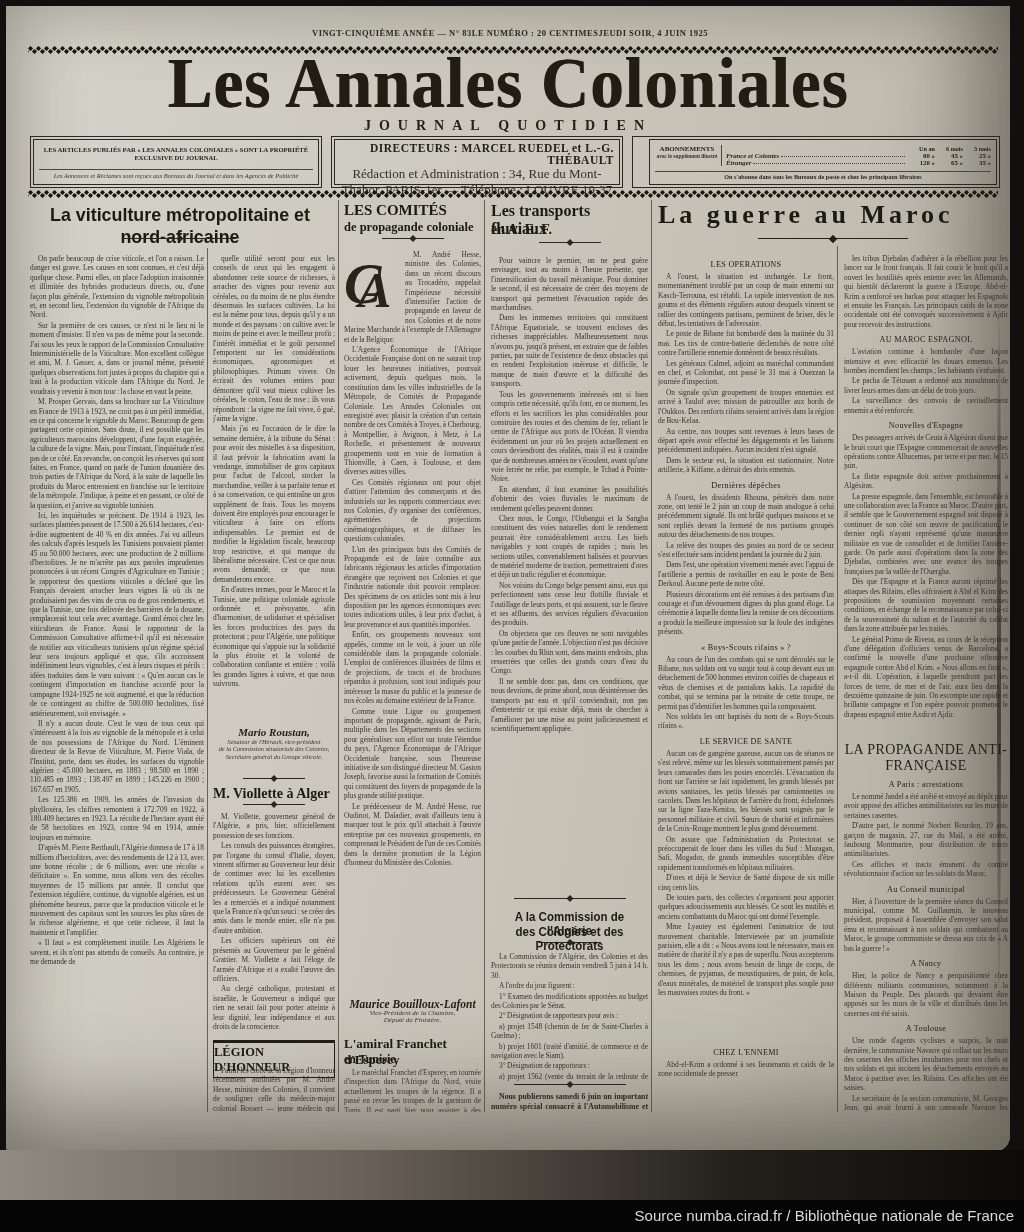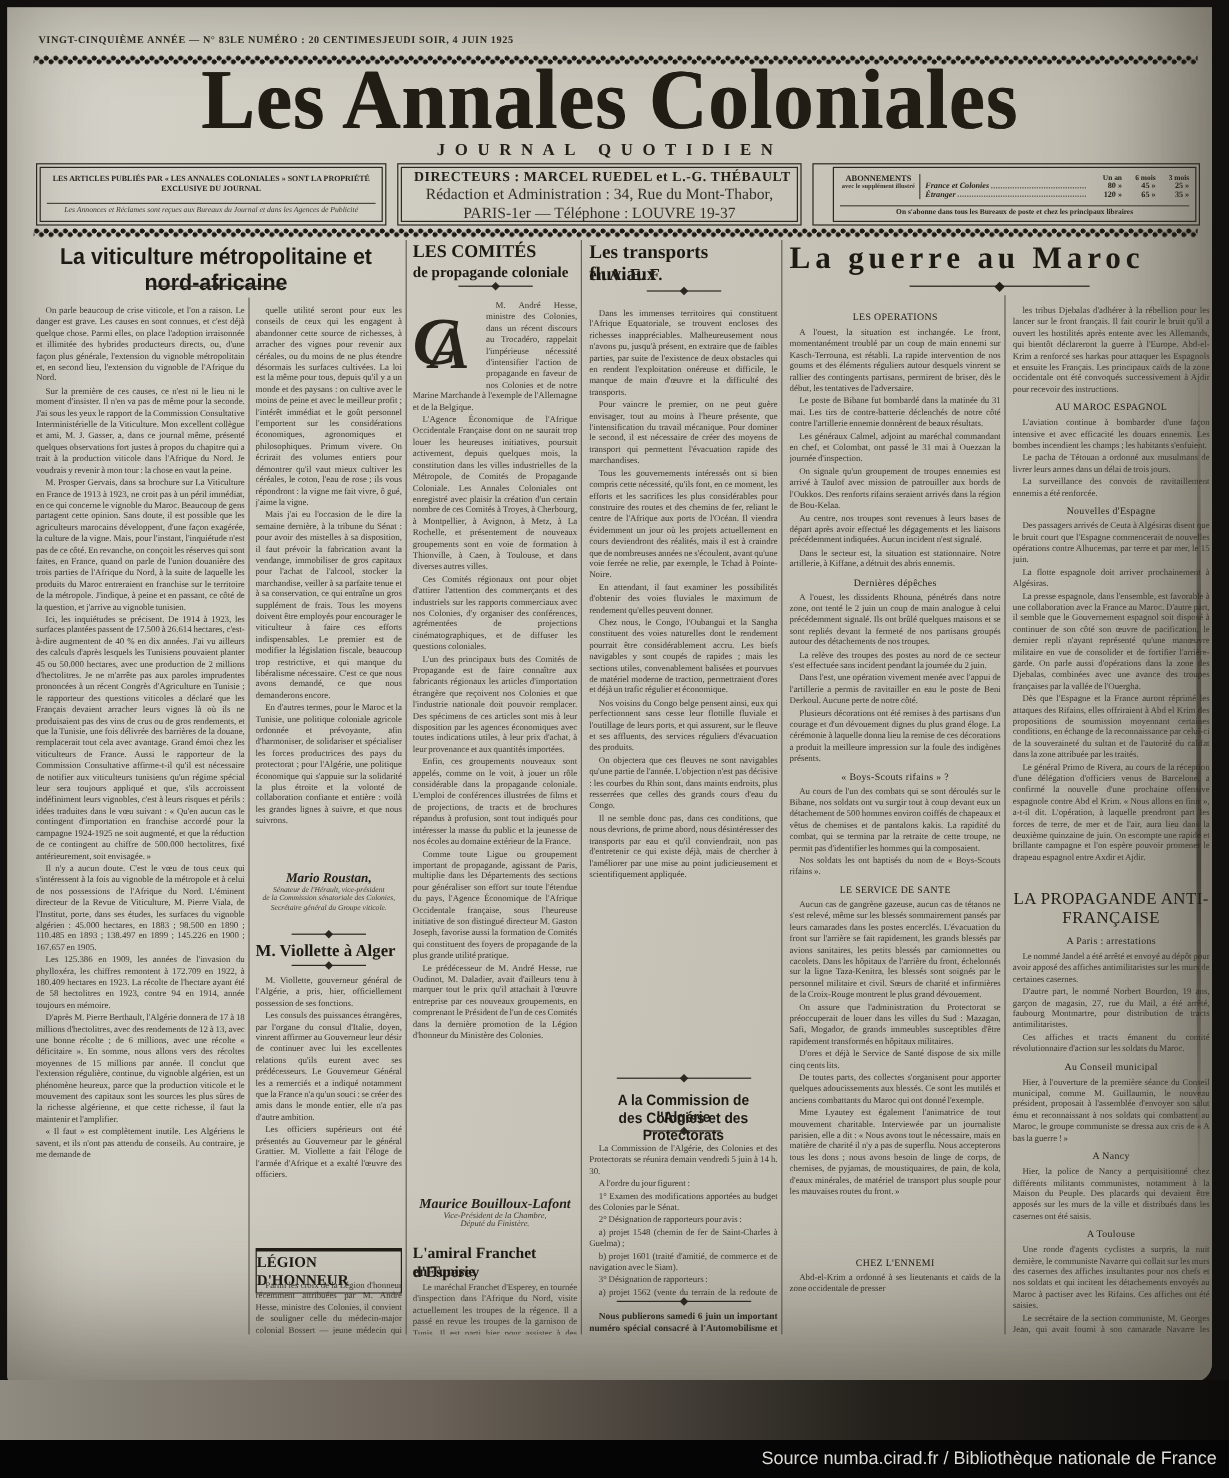--- a/index.html
+++ b/index.html
@@ -11,41 +11,41 @@
         border-radius:0 0 16px 5px;overflow:hidden;}
   .crease{position:absolute;right:9px;top:290px;width:4px;height:710px;
         background:linear-gradient(180deg,transparent,rgba(28,24,18,.45) 30%,rgba(28,24,18,.62) 60%,transparent);
         border-radius:50%;}
   .shadowband{position:absolute;left:0;top:1150px;width:1024px;height:50px;
         background:linear-gradient(90deg,#8f8b81 0%,#6a6258 35%,#23201b 72%,#0c0b0a 100%);}
   .creditbar{position:absolute;left:0;top:1200px;width:1024px;height:32px;background:#050505;
         color:#dcdad5;font-family:"Liberation Sans",sans-serif;font-size:15px;text-align:right;
         box-sizing:border-box;padding:7px 10px 0 0;}
   
-  .topline{position:absolute;top:22px;left:26px;right:22px;display:flex;justify-content:flex-start;
+  .topline{position:absolute;top:22px;left:26px;right:22px;display:flex;justify-content:center;
         font-size:8.5px;font-weight:bold;letter-spacing:.5px;color:#2c2921;}
   .wavy{position:absolute;height:8px;
         background:
          radial-gradient(circle at 2.5px 2.5px,#1c1913 1.9px,transparent 2.3px) 0 0/8px 5px repeat-x,
          radial-gradient(circle at 2.5px 2.5px,#1c1913 1.9px,transparent 2.3px) 4px 2.5px/8px 5px repeat-x;}
   .wavy1{top:40px;left:22px;right:12px;}
   .wavy2{top:184px;left:22px;right:12px;}
   .masthead{position:absolute;top:44px;left:0;width:100%;text-align:center;
         font-size:67px;line-height:66px;font-weight:bold;color:#211d15;
         transform:scaleY(1.06);letter-spacing:1px;
         text-shadow:.7px 0 0 #211d15;}
   .subtitle{position:absolute;top:112px;left:0;width:100%;text-align:center;
         font-size:14px;font-weight:bold;letter-spacing:8px;color:#24201a;}
   .boxrow{position:absolute;top:130px;left:24px;right:10px;height:52px;display:flex;gap:9px;}
   .hbox{border:1.5px solid #2c2821;padding:2px;background:rgba(255,255,255,.04);box-sizing:border-box;}
   .hbox-in{border:1px solid #2c2821;height:100%;box-sizing:border-box;padding:2px 5px;
         display:flex;flex-direction:column;justify-content:space-around;}
   .bx-prop{width:292px;}
   .bx-dir{flex:1;}
-  .bx-sub{width:323px;padding-left:16px;}
+  .bx-sub{width:368px;padding-left:16px;}
   .prop1{font-size:6.6px;font-weight:bold;text-align:center;color:#2a261f;line-height:8px;}
   .prop2{font-size:6.4px;font-style:italic;text-align:center;color:#37332b;border-top:1px solid #4c473d;padding-top:2px;}
   .dir1{font-size:11.5px;font-weight:bold;text-align:right;letter-spacing:.5px;color:#24211a;}
   .dir2{font-size:13px;text-align:center;color:#33302a;}
   .sub-top{display:flex;gap:4px;align-items:stretch;}
   .sub-lab{width:64px;text-align:center;border-right:1px solid #4c473d;padding-right:2px;}
   .sub-lab .l1{font-size:7px;font-weight:bold;color:#26231c;}
   .sub-lab .l2{font-size:5.4px;font-weight:bold;color:#33302a;}
   .sub-table{flex:1;font-size:6.8px;color:#26231c;}
   .sub-hdr{display:flex;font-weight:bold;font-size:6.2px;}
@@ -184,20 +184,21 @@
       </div>
 
     <div class="abs h-serif" style="left:207px;top:586px;width:122px;font-size:14px">M. Viollette à Alger</div>
     <div class="abs" style="left:207px;top:604px;width:122px">
         <div class="orn"></div>
       </div>
     <div class="abs flow" style="left:207px;top:612px;width:122px;height:222px">
         <p>M. Viollette, gouverneur général de l'Algérie, a pris, hier, officiellement possession de ses fonctions.</p>
         <p>Les consuls des puissances étrangères, par l'organe du consul d'Italie, doyen, vinrent affirmer au Gouverneur leur désir de continuer avec lui les excellentes relations qu'ils eurent avec ses prédécesseurs. Le Gouverneur Général les a remerciés et a indiqué notamment que la France n'a qu'un souci : se créer des amis dans le monde entier, elle n'a pas d'autre ambition.</p>
         <p>Les officiers supérieurs ont été présentés au Gouverneur par le général Grattier. M. Viollette a fait l'éloge de l'armée d'Afrique et a exalté l'œuvre des officiers.</p>
+        <p>Au clergé catholique, protestant et israélite, le Gouverneur a indiqué que rien ne serait fait pour porter atteinte à leur dignité, leur indépendance et aux droits de la conscience.</p>
       </div>
 
     <div class="abs h-serif boxhead" style="left:207px;top:840px;width:122px;font-size:12.5px">LÉGION D'HONNEUR</div>
     <div class="abs flow" style="left:207px;top:866px;width:122px;height:46px">
         <p>Parmi les croix de la Légion d'honneur récemment attribuées par M. André Hesse, ministre des Colonies, il convient de souligner celle du médecin-major colonial Bossert — jeune médecin qui compte à peine trois ans de service aux colonies — pour services exceptionnels rendus dans le secteur de prophylaxie de la maladie du sommeil du Haut-Chari.</p>
       </div>
 
     <div class="abs h-serif" style="left:338px;top:2px;width:137px;font-size:15px">LES COMITÉS</div>
     <div class="abs h-serif" style="left:338px;top:20px;width:137px;font-size:12.5px">de propagande coloniale</div>
     <div class="abs" style="left:338px;top:38px;width:137px">
@@ -229,22 +230,22 @@
     <div class="abs flow it" style="left:338px;top:868px;width:137px;height:44px">
         <p>Le maréchal Franchet d'Esperey, en tournée d'inspection dans l'Afrique du Nord, visite actuellement les troupes de la régence. Il a passé en revue les troupes de la garnison de Tunis. Il est parti hier pour assister à des manœuvres des troupes de la division d'occupation. Il est accompagné du commandant du 8e tirailleurs. (Par dépêche.)</p>
       </div>
 
     <div class="abs h-serif" style="left:485px;top:2px;width:157px;font-size:16px">Les transports fluviaux</div>
     <div class="abs h-serif" style="left:485px;top:22px;width:157px;font-size:14px">en A. E. F.</div>
     <div class="abs" style="left:485px;top:42px;width:157px">
         <div class="orn"></div>
       </div>
     <div class="abs flow" style="left:485px;top:56px;width:157px;height:634px">
+        <p>Pour vaincre le premier, on ne peut guère envisager, tout au moins à l'heure présente, que l'intensification du travail mécanique. Pour dominer le second, il est nécessaire de créer des moyens de transport qui permettent l'évacuation rapide des marchandises.</p>
         <p>Dans les immenses territoires qui constituent l'Afrique Equatoriale, se trouvent encloses des richesses inappréciables. Malheureusement nous n'avons pu, jusqu'à présent, en extraire que de faibles parties, par suite de l'existence de deux obstacles qui en rendent l'exploitation onéreuse et difficile, le manque de main d'œuvre et la difficulté des transports.</p>
-        <p>Pour vaincre le premier, on ne peut guère envisager, tout au moins à l'heure présente, que l'intensification du travail mécanique. Pour dominer le second, il est nécessaire de créer des moyens de transport qui permettent l'évacuation rapide des marchandises.</p>
         <p>Tous les gouvernements intéressés ont si bien compris cette nécessité, qu'ils font, en ce moment, les efforts et les sacrifices les plus considérables pour construire des routes et des chemins de fer, reliant le centre de l'Afrique aux ports de l'Océan. Il viendra évidemment un jour où les projets actuellement en cours deviendront des réalités, mais il est à craindre que de nombreuses années ne s'écoulent, avant qu'une voie ferrée ne relie, par exemple, le Tchad à Pointe-Noire.</p>
         <p>En attendant, il faut examiner les possibilités d'obtenir des voies fluviales le maximum de rendement qu'elles peuvent donner.</p>
         <p>Chez nous, le Congo, l'Oubangui et la Sangha constituent des voies naturelles dont le rendement pourrait être considérablement accru. Les biefs navigables y sont coupés de rapides ; mais les sections utiles, convenablement balisées et pourvues de matériel moderne de traction, permettraient d'ores et déjà un trafic régulier et économique.</p>
         <p>Nos voisins du Congo belge pensent ainsi, eux qui perfectionnent sans cesse leur flottille fluviale et l'outillage de leurs ports, et qui assurent, sur le fleuve et ses affluents, des services réguliers d'évacuation des produits.</p>
         <p>On objectera que ces fleuves ne sont navigables qu'une partie de l'année. L'objection n'est pas décisive : les courbes du Rhin sont, dans maints endroits, plus resserrées que celles des grands cours d'eau du Congo.</p>
         <p>Il ne semble donc pas, dans ces conditions, que nous devrions, de prime abord, nous désintéresser des transports par eau et qu'il conviendrait, non pas d'entretenir ce qui existe déjà, mais de chercher à l'améliorer par une mise au point judicieusement et scientifiquement appliquée.</p>
       </div>
     <div class="abs" style="left:485px;top:698px;width:157px">
         <div class="orn wide"></div>
       </div>

